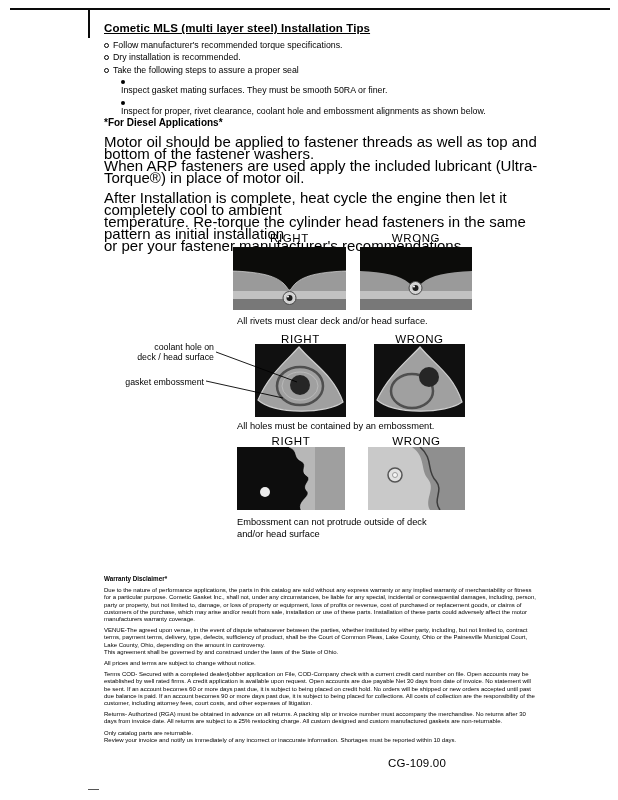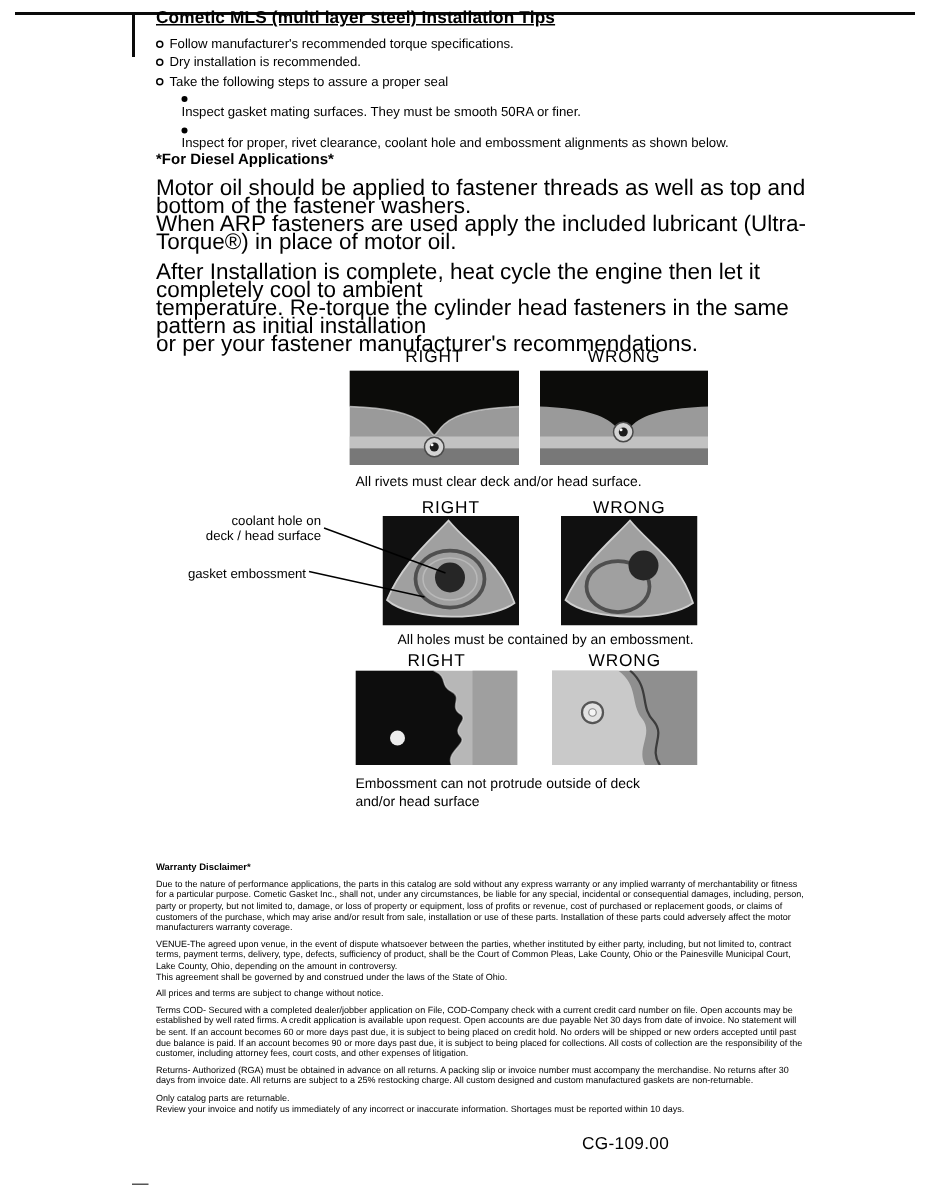--- a/index.html
+++ b/index.html
@@ -5,21 +5,21 @@
   html,body{margin:0;padding:0;}
   body{
     width:618px;height:800px;position:relative;background:#ffffff;
     font-family:"Liberation Sans", sans-serif;color:#000;overflow:hidden;
     -webkit-font-smoothing:antialiased;
   }
   .frame-top{position:absolute;left:10px;top:8px;width:600px;height:2px;background:#0a0a0a;}
   .frame-left{position:absolute;left:88px;top:8px;width:2px;height:30px;background:#0a0a0a;}
   .frame-bl{position:absolute;left:88px;top:789px;width:11px;height:1px;background:#555;}
 
-  .text-col{position:absolute;left:104px;top:6px;width:452px;}
+  .text-col{position:absolute;left:104px;top:22px;width:452px;}
   .doc-title{font-size:11.5px;font-weight:bold;text-decoration:underline;letter-spacing:0.1px;}
   .bullets{margin-top:5px;font-size:8.8px;}
   .b-item{display:flex;align-items:flex-start;line-height:12.4px;}
   .b-item.sub{padding-left:17px;flex-direction:column;}
   .mk-o{flex:0 0 auto;width:3px;height:3px;border:1px solid #000;border-radius:50%;margin:4px 4px 0 0;}
   .mk-f{flex:0 0 auto;width:4px;height:4px;background:#000;border-radius:50%;margin:4px 4px 0 0;}
   .diesel-h{font-weight:bold;font-size:10px;}
   .para{margin-top:8px;font-size:15px;line-height:12px;white-space:pre-line;}
   .note{margin-top:10px;font-size:8.8px;}
 
@@ -131,21 +131,21 @@
     </svg>
   </div>
   <div class="dimg" style="left:374px;top:114px;width:91px;height:73px;">
     <svg viewBox="0 0 91 73" width="91" height="73">
       <rect width="91" height="73" fill="#101010"></rect>
       <path d="M46,3 C60,20 79,30 88,58 C72,70 20,71 3,56 C14,32 32,18 46,3 Z" fill="#a0a0a0" stroke="#cfcfcf" stroke-width="1.2"></path>
       <ellipse cx="38" cy="47" rx="21" ry="17" fill="none" stroke="#4f4f4f" stroke-width="2.5"></ellipse>
       <circle cx="55" cy="33" r="10" fill="#262626"></circle>
     </svg>
   </div>
-  <div class="dcaption" style="left:237px;top:191px;margin-left:28px;">All holes must be contained by an embossment.</div>
+  <div class="dcaption" style="left:237px;top:191px;">All holes must be contained by an embossment.</div>
 
   <div class="dlabel" style="left:237px;top:205px;width:108px;">RIGHT</div>
   <div class="dlabel" style="left:368px;top:205px;width:97px;">WRONG</div>
 
   <div class="dimg" style="left:237px;top:217px;width:108px;height:63px;">
     <svg viewBox="0 0 108 63" width="108" height="63">
       <rect width="108" height="63" fill="#b7b7b7"></rect>
       <rect x="78" width="30" height="63" fill="#9f9f9f"></rect>
       <path d="M0,0 H52 C62,4 56,10 64,14 C72,18 62,24 70,29 C76,33 64,38 70,44 C75,49 60,54 64,63 H0 Z" fill="#0d0d0d"></path>
       <path d="M52,0 C62,4 56,10 64,14 C72,18 62,24 70,29 C76,33 64,38 70,44 C75,49 60,54 64,63" fill="none" stroke="#e0e0e0" stroke-width="1" opacity="0.5"></path>

